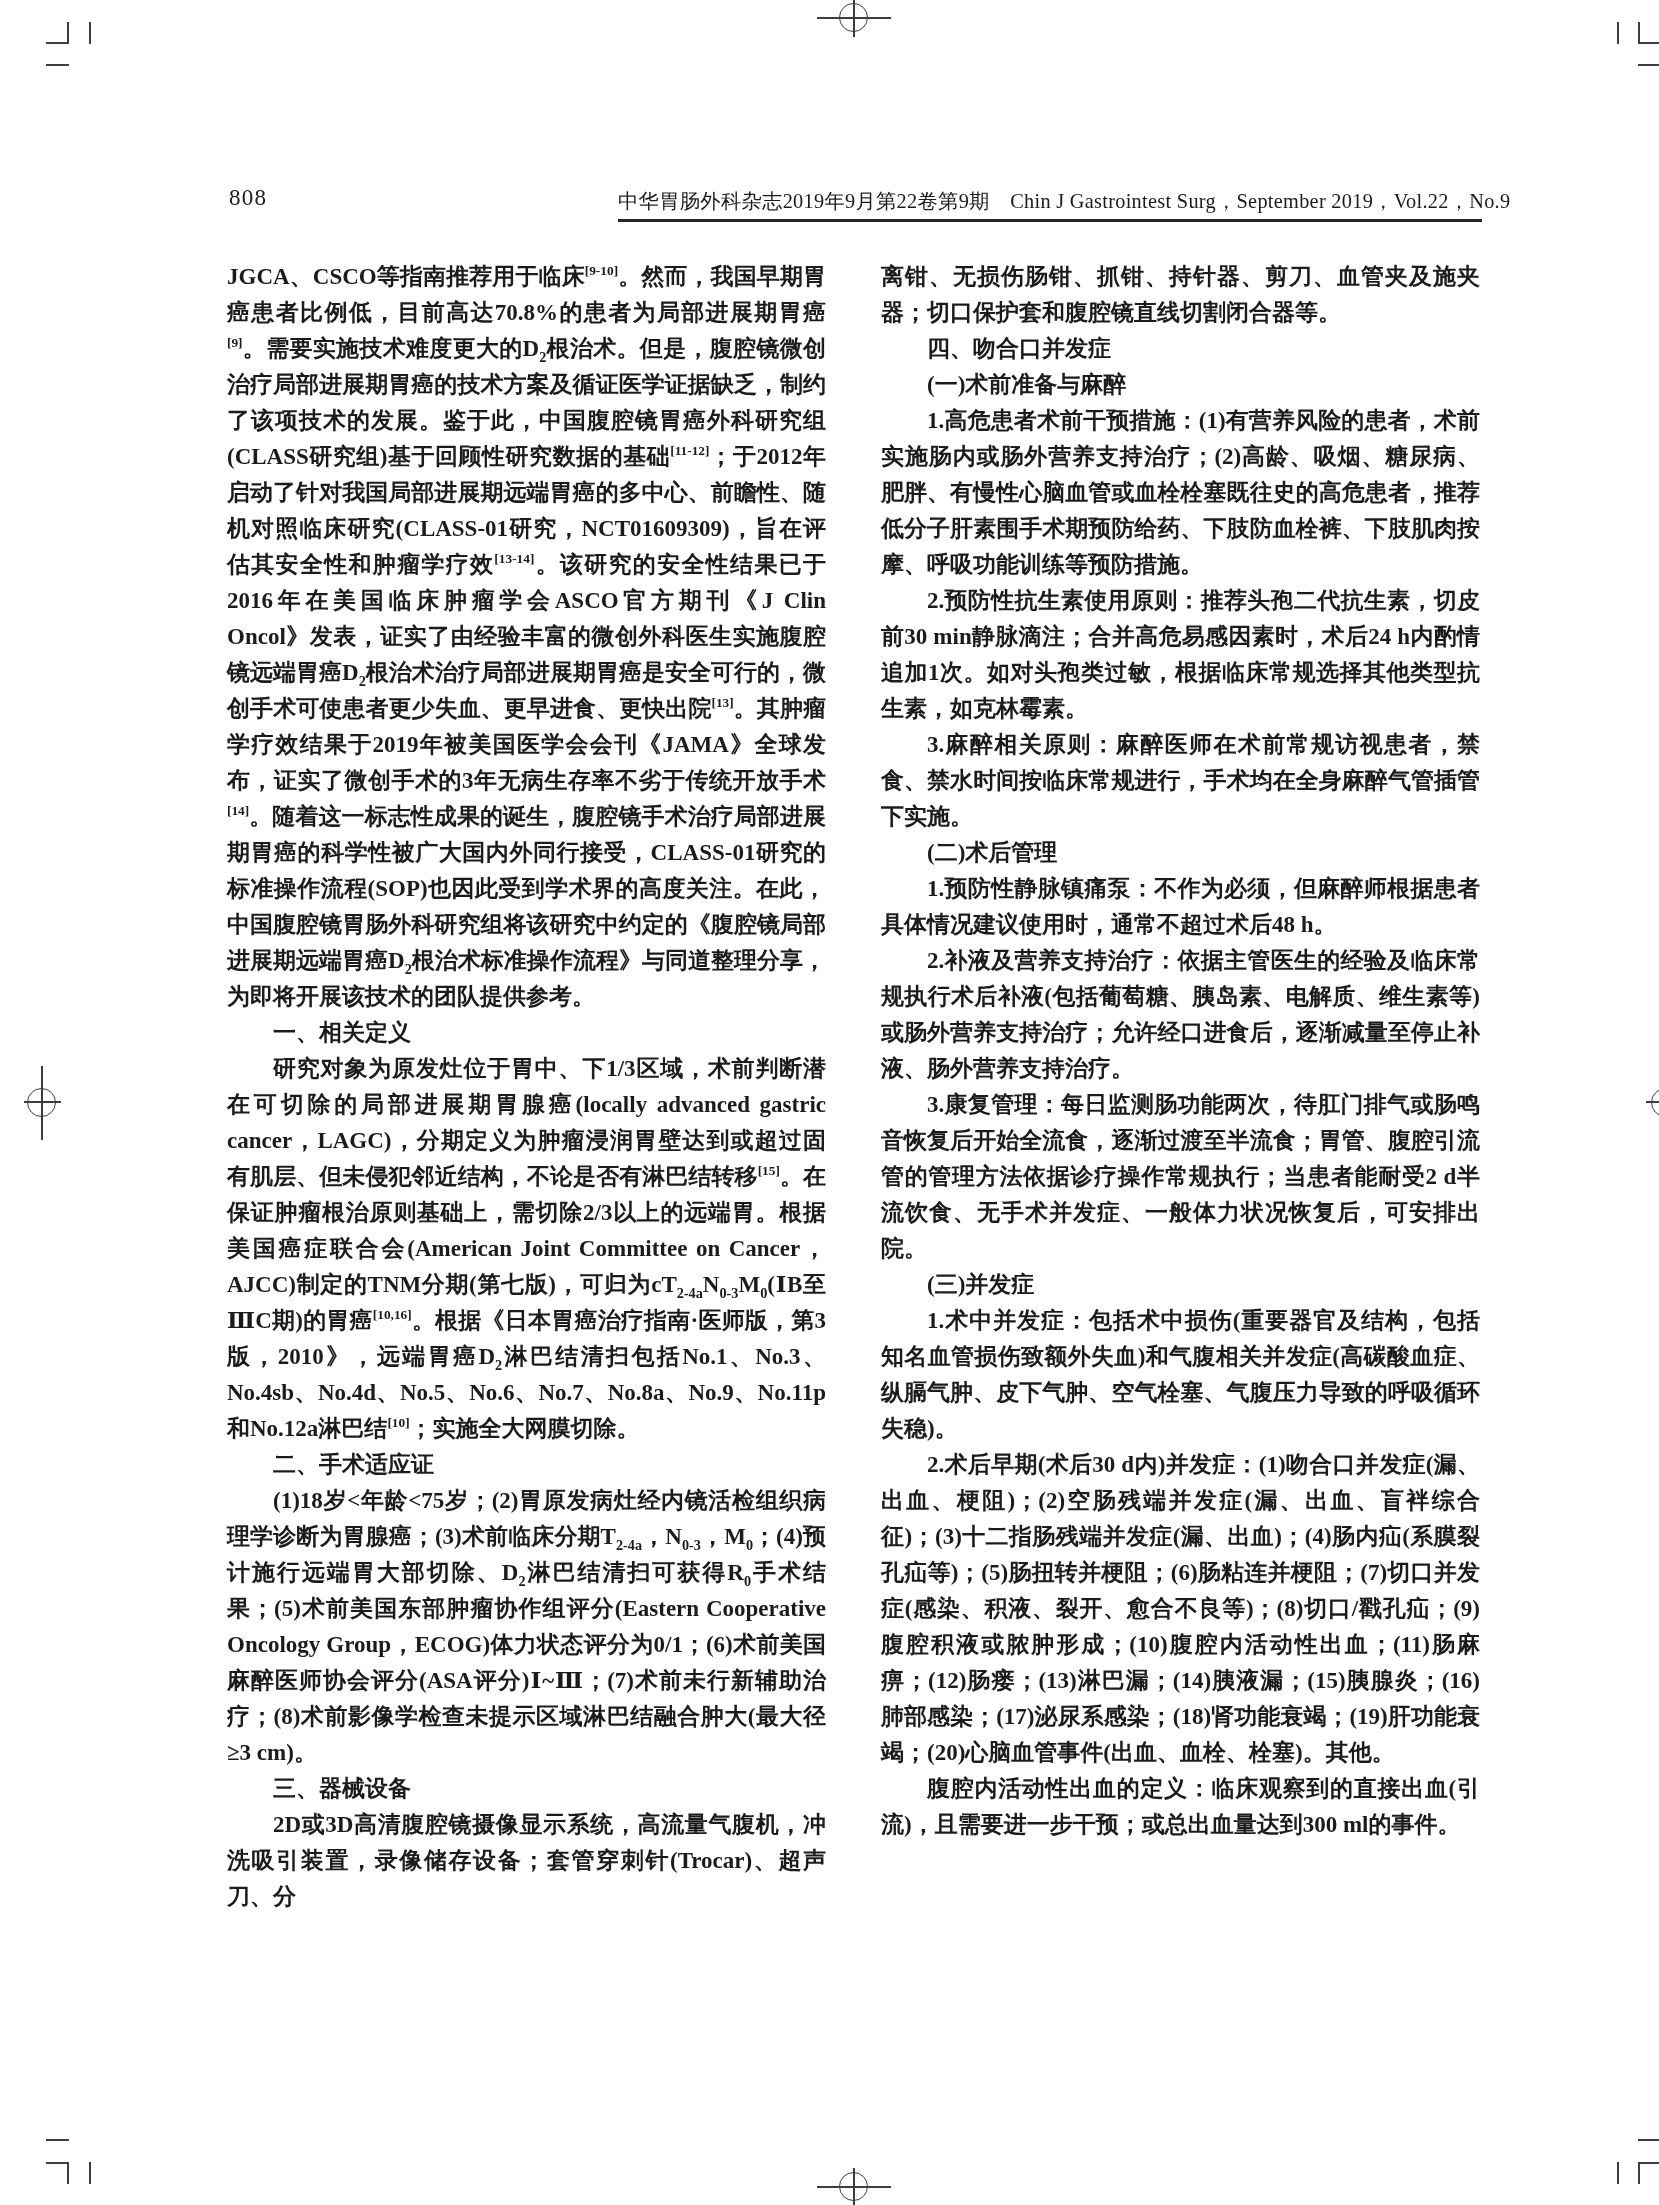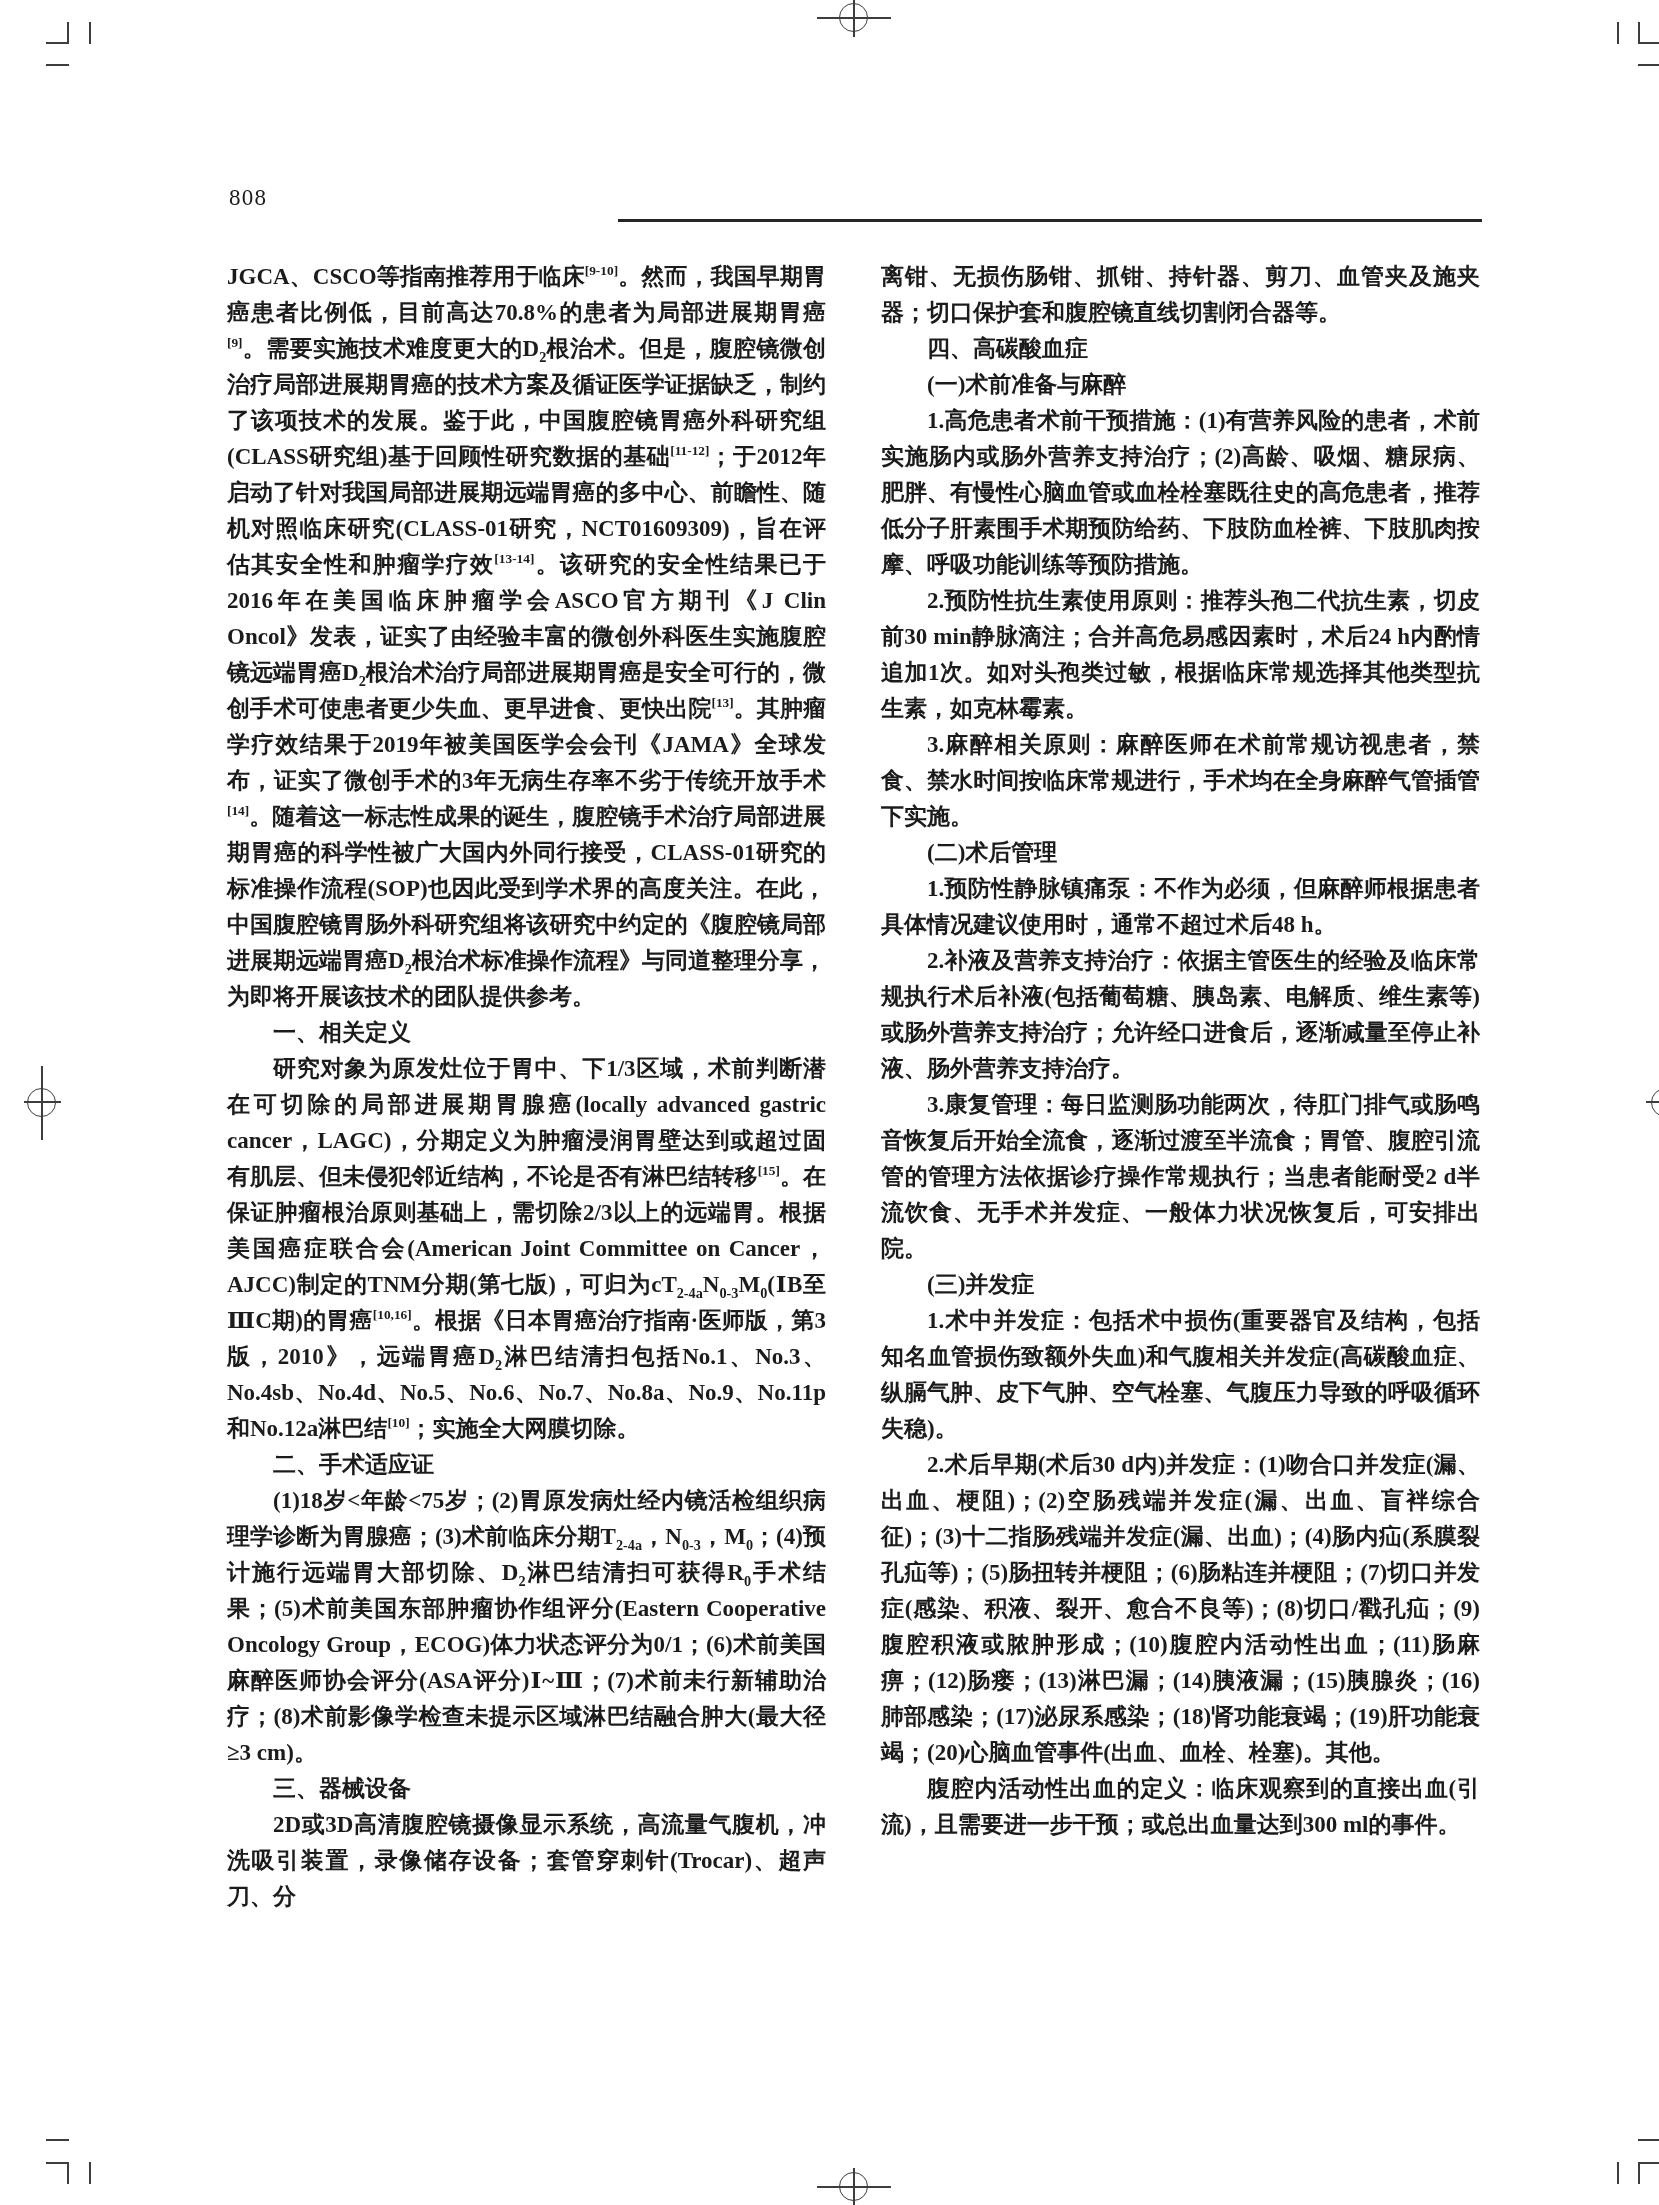--- a/index.html
+++ b/index.html
@@ -69,34 +69,35 @@
     <div class="mark" style="left:0px;top:1101px;width:37px;height:1.8px;"></div>
     <div class="mark" style="left:17px;top:1066px;width:1.8px;height:74px;"></div>
   </div>
   <div>
     <div class="mark-circle" style="left:1627px;top:1088px;"></div>
     <div class="mark" style="left:1622px;top:1101px;width:37px;height:1.8px;"></div>
     <div class="mark" style="left:1640px;top:1066px;width:1.8px;height:74px;"></div>
   </div>
 
   <div class="page-num">808</div>
+  <div class="running-header">中华胃肠外科杂志2019年9月第22卷第9期　Chin J Gastrointest Surg，September 2019，Vol.22，No.9</div>
   <div class="header-rule"></div>
 
   <div class="col col-left" id="col-left">
       <p class="para no-indent">JGCA、CSCO等指南推荐用于临床<sup>[9-10]</sup>。然而，我国早期胃癌患者比例低，目前高达70.8%的患者为局部进展期胃癌<sup>[9]</sup>。需要实施技术难度更大的D<sub>2</sub>根治术。但是，腹腔镜微创治疗局部进展期胃癌的技术方案及循证医学证据缺乏，制约了该项技术的发展。鉴于此，中国腹腔镜胃癌外科研究组(CLASS研究组)基于回顾性研究数据的基础<sup>[11-12]</sup>；于2012年启动了针对我国局部进展期远端胃癌的多中心、前瞻性、随机对照临床研究(CLASS-01研究，NCT01609309)，旨在评估其安全性和肿瘤学疗效<sup>[13-14]</sup>。该研究的安全性结果已于2016年在美国临床肿瘤学会ASCO官方期刊《J Clin Oncol》发表，证实了由经验丰富的微创外科医生实施腹腔镜远端胃癌D<sub>2</sub>根治术治疗局部进展期胃癌是安全可行的，微创手术可使患者更少失血、更早进食、更快出院<sup>[13]</sup>。其肿瘤学疗效结果于2019年被美国医学会会刊《JAMA》全球发布，证实了微创手术的3年无病生存率不劣于传统开放手术<sup>[14]</sup>。随着这一标志性成果的诞生，腹腔镜手术治疗局部进展期胃癌的科学性被广大国内外同行接受，CLASS-01研究的标准操作流程(SOP)也因此受到学术界的高度关注。在此，中国腹腔镜胃肠外科研究组将该研究中约定的《腹腔镜局部进展期远端胃癌D<sub>2</sub>根治术标准操作流程》与同道整理分享，为即将开展该技术的团队提供参考。</p>
       <p class="para">一、相关定义</p>
       <p class="para">研究对象为原发灶位于胃中、下1/3区域，术前判断潜在可切除的局部进展期胃腺癌(locally advanced gastric cancer，LAGC)，分期定义为肿瘤浸润胃壁达到或超过固有肌层、但未侵犯邻近结构，不论是否有淋巴结转移<sup>[15]</sup>。在保证肿瘤根治原则基础上，需切除2/3以上的远端胃。根据美国癌症联合会(American Joint Committee on Cancer，AJCC)制定的TNM分期(第七版)，可归为cT<sub>2-4a</sub>N<sub>0-3</sub>M<sub>0</sub>(ⅠB至ⅢC期)的胃癌<sup>[10,16]</sup>。根据《日本胃癌治疗指南·医师版，第3版，2010》，远端胃癌D<sub>2</sub>淋巴结清扫包括No.1、No.3、No.4sb、No.4d、No.5、No.6、No.7、No.8a、No.9、No.11p和No.12a淋巴结<sup>[10]</sup>；实施全大网膜切除。</p>
       <p class="para">二、手术适应证</p>
       <p class="para">(1)18岁&lt;年龄&lt;75岁；(2)胃原发病灶经内镜活检组织病理学诊断为胃腺癌；(3)术前临床分期T<sub>2-4a</sub>，N<sub>0-3</sub>，M<sub>0</sub>；(4)预计施行远端胃大部切除、D<sub>2</sub>淋巴结清扫可获得R<sub>0</sub>手术结果；(5)术前美国东部肿瘤协作组评分(Eastern Cooperative Oncology Group，ECOG)体力状态评分为0/1；(6)术前美国麻醉医师协会评分(ASA评分)Ⅰ~Ⅲ；(7)术前未行新辅助治疗；(8)术前影像学检查未提示区域淋巴结融合肿大(最大径≥3 cm)。</p>
       <p class="para">三、器械设备</p>
       <p class="para">2D或3D高清腹腔镜摄像显示系统，高流量气腹机，冲洗吸引装置，录像储存设备；套管穿刺针(Trocar)、超声刀、分</p>
     </div>
   <div class="col col-right" id="col-right">
       <p class="para no-indent">离钳、无损伤肠钳、抓钳、持针器、剪刀、血管夹及施夹器；切口保护套和腹腔镜直线切割闭合器等。</p>
-      <p class="para">四、高碳酸血症</p>
+      <p class="para">四、吻合口并发症</p>
       <p class="para">(一)术前准备与麻醉</p>
       <p class="para">1.高危患者术前干预措施：(1)有营养风险的患者，术前实施肠内或肠外营养支持治疗；(2)高龄、吸烟、糖尿病、肥胖、有慢性心脑血管或血栓栓塞既往史的高危患者，推荐低分子肝素围手术期预防给药、下肢防血栓裤、下肢肌肉按摩、呼吸功能训练等预防措施。</p>
       <p class="para">2.预防性抗生素使用原则：推荐头孢二代抗生素，切皮前30 min静脉滴注；合并高危易感因素时，术后24 h内酌情追加1次。如对头孢类过敏，根据临床常规选择其他类型抗生素，如克林霉素。</p>
       <p class="para">3.麻醉相关原则：麻醉医师在术前常规访视患者，禁食、禁水时间按临床常规进行，手术均在全身麻醉气管插管下实施。</p>
       <p class="para">(二)术后管理</p>
       <p class="para">1.预防性静脉镇痛泵：不作为必须，但麻醉师根据患者具体情况建议使用时，通常不超过术后48 h。</p>
       <p class="para">2.补液及营养支持治疗：依据主管医生的经验及临床常规执行术后补液(包括葡萄糖、胰岛素、电解质、维生素等)或肠外营养支持治疗；允许经口进食后，逐渐减量至停止补液、肠外营养支持治疗。</p>
       <p class="para">3.康复管理：每日监测肠功能两次，待肛门排气或肠鸣音恢复后开始全流食，逐渐过渡至半流食；胃管、腹腔引流管的管理方法依据诊疗操作常规执行；当患者能耐受2 d半流饮食、无手术并发症、一般体力状况恢复后，可安排出院。</p>
       <p class="para">(三)并发症</p>
       <p class="para">1.术中并发症：包括术中损伤(重要器官及结构，包括知名血管损伤致额外失血)和气腹相关并发症(高碳酸血症、纵膈气肿、皮下气肿、空气栓塞、气腹压力导致的呼吸循环失稳)。</p>

